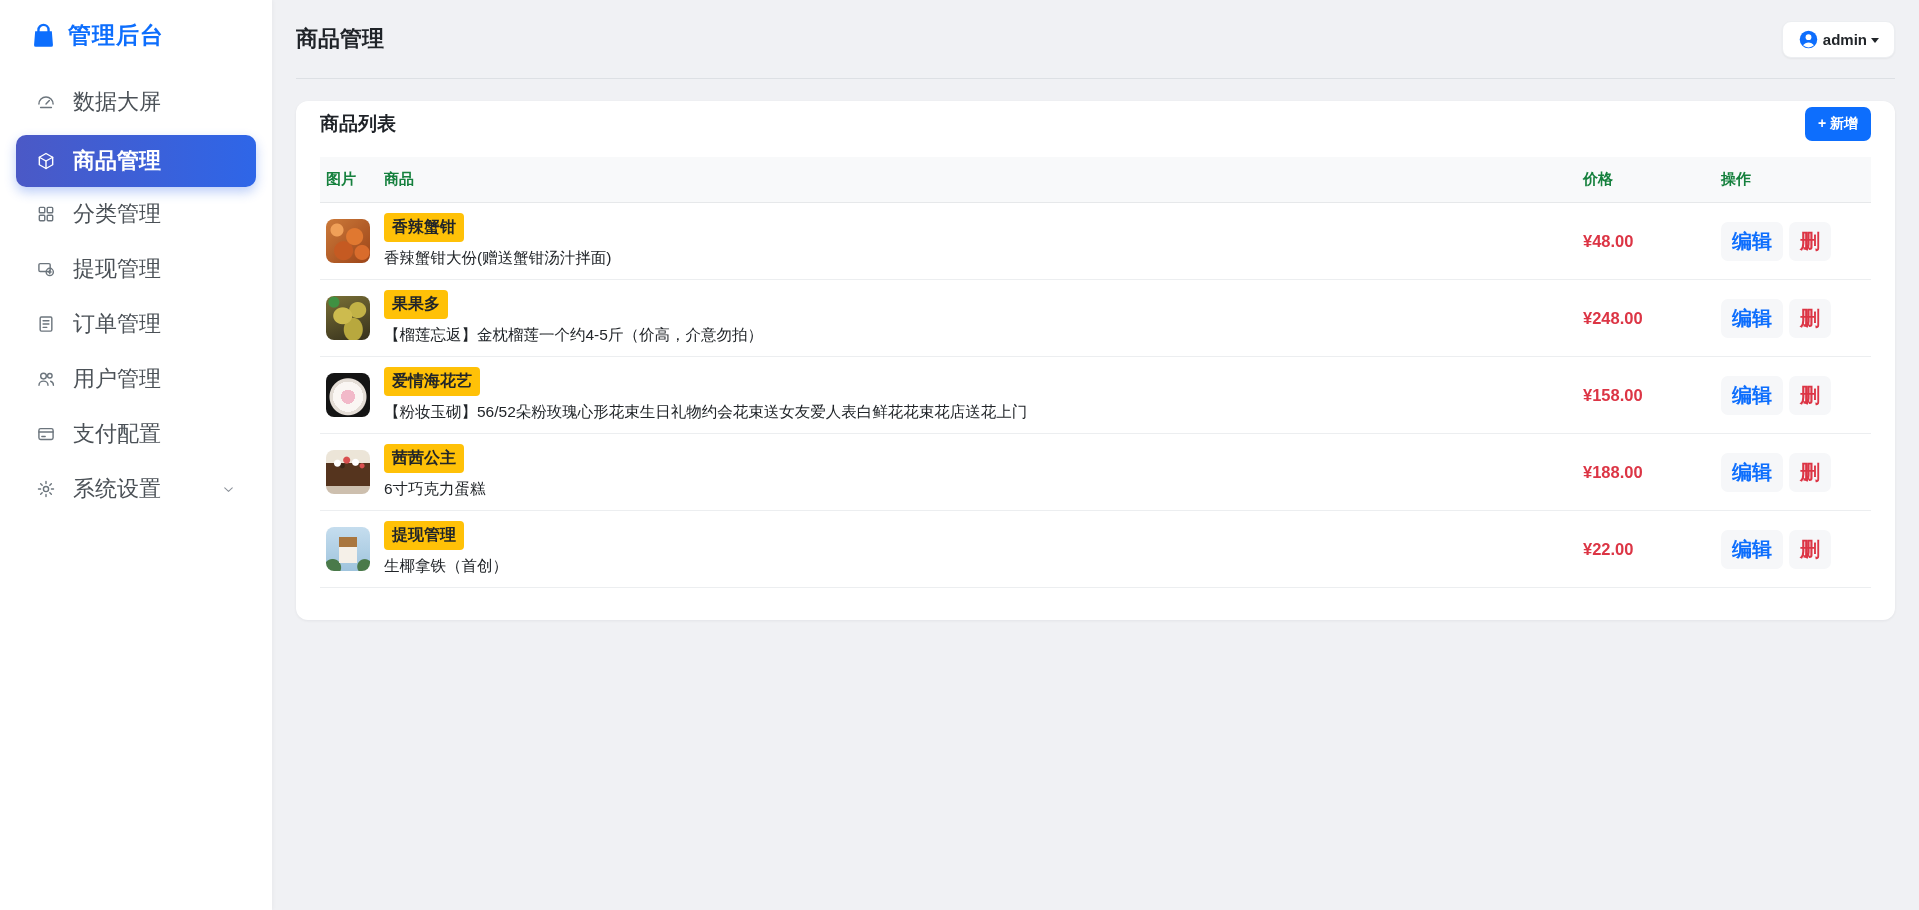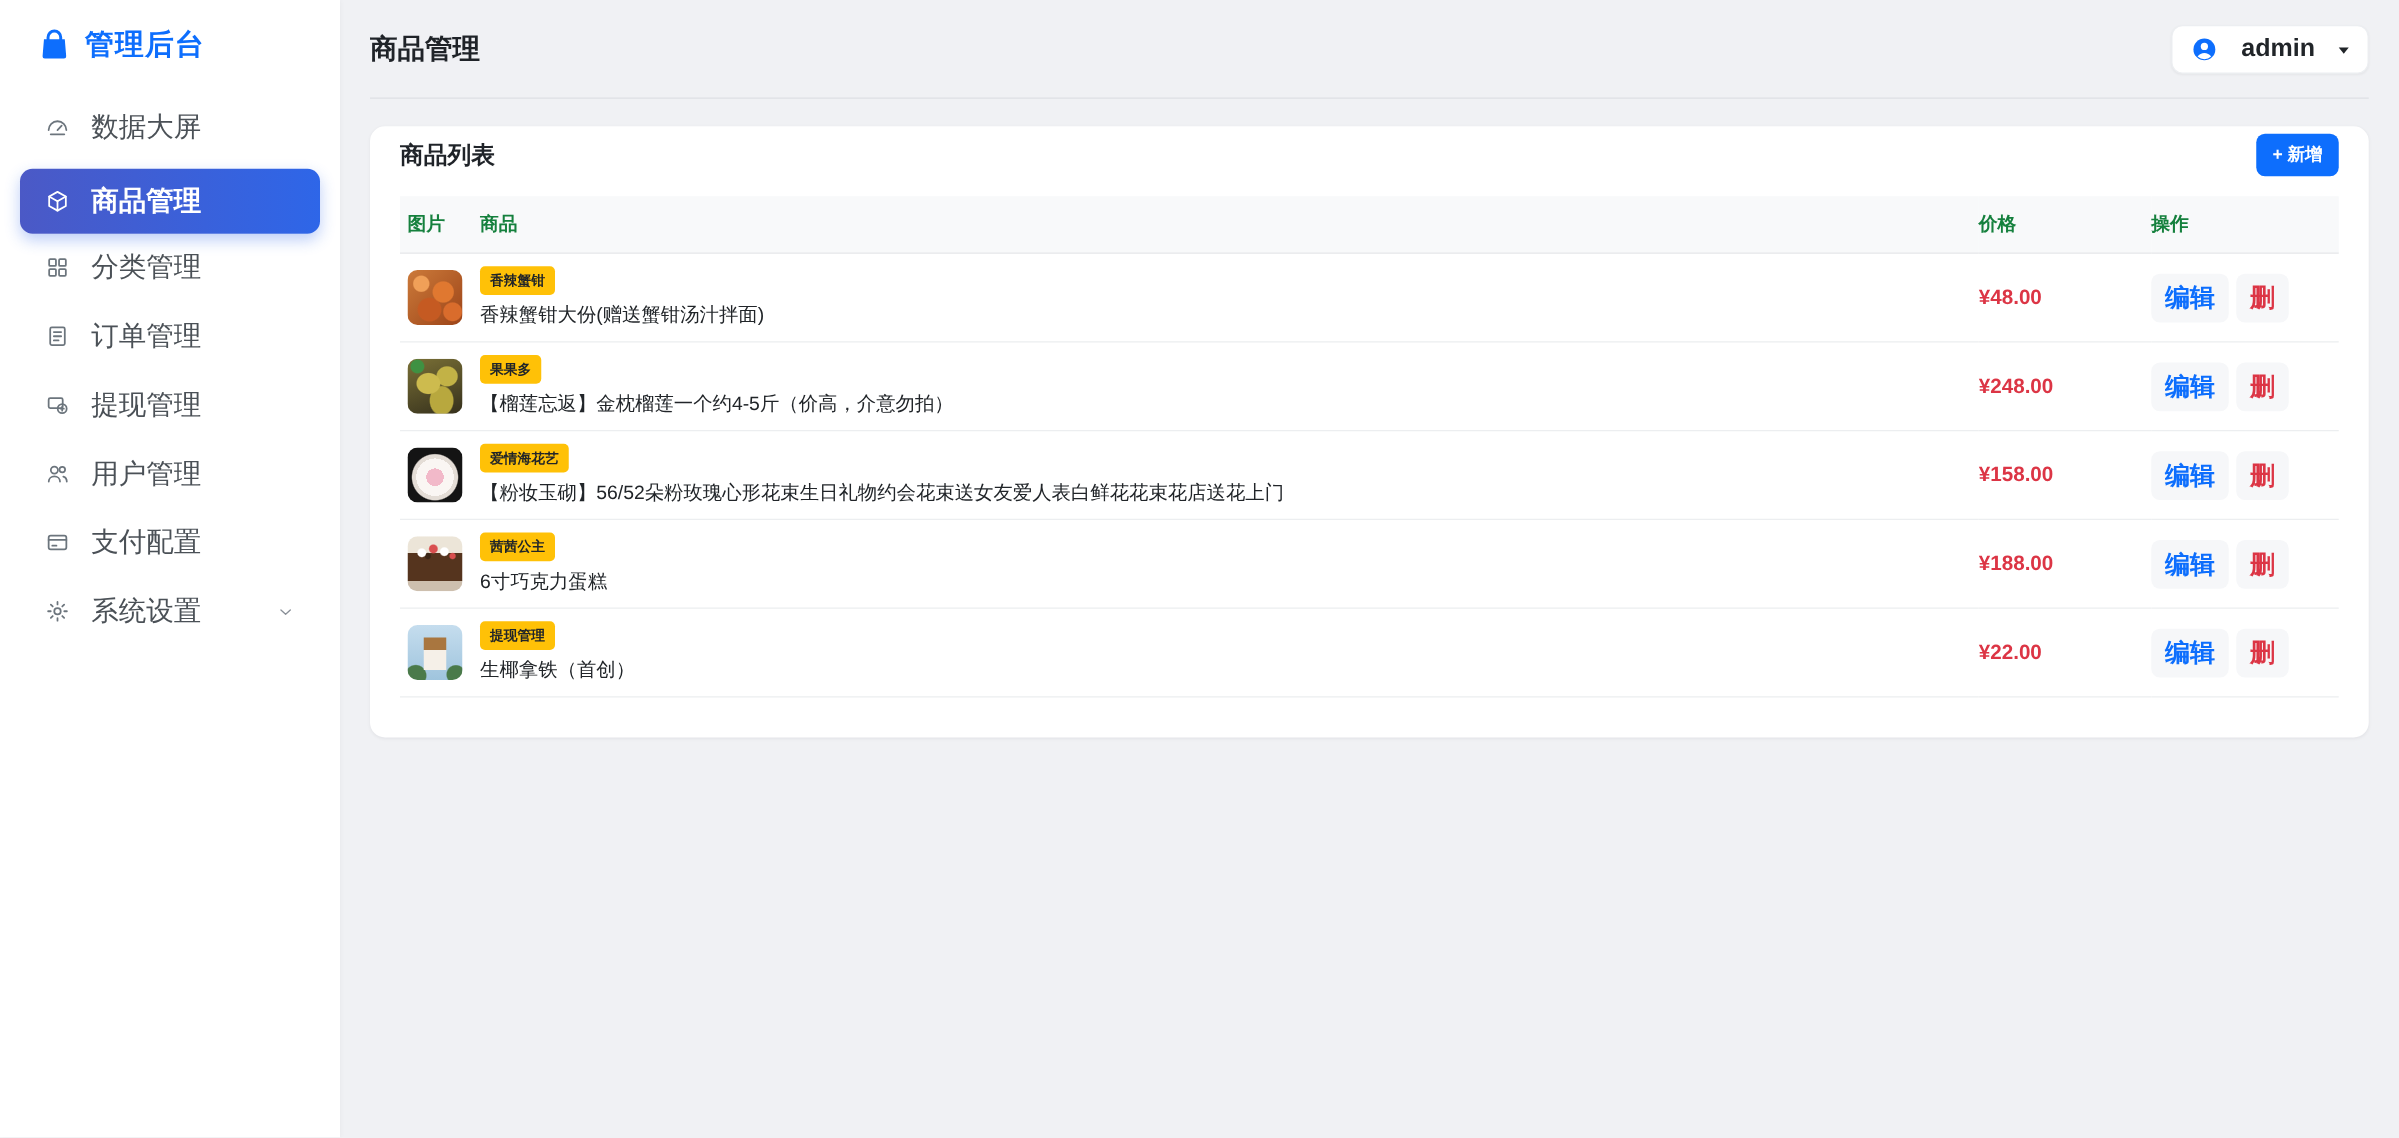--- a/index.html
+++ b/index.html
@@ -20,42 +20,42 @@
               background:linear-gradient(90deg,#4b59c6 0%,#2e66e8 100%);
               box-shadow:0 5px 12px rgba(46,102,232,.32); }
   .nav-item.active .nicon { color:#fff; }
   .chev { margin-left:auto; display:flex; color:#8a9098; }
   .isvg { fill:none; stroke:currentColor; stroke-width:1.7; stroke-linecap:round; stroke-linejoin:round; }
   
   .main { flex:1; display:flex; flex-direction:column; padding:0 24px; min-width:0; }
   .page-header { height:79px; display:flex; align-items:center; justify-content:space-between;
                  border-bottom:1px solid #dde0e4; }
   .page-title { font-size:22px; font-weight:bold; color:#1f2328; }
-  .user-btn { display:flex; align-items:center; gap:19px; background:#fff; border:1px solid #eceef1;
-              border-radius:9px; padding:7px 15px; font-size:20px; font-weight:bold; color:#212529;
+  .user-btn { display:flex; align-items:center; gap:4px; background:#fff; border:1px solid #eceef1;
+              border-radius:9px; padding:7px 15px; font-size:15px; font-weight:bold; color:#212529;
               box-shadow:0 1px 2px rgba(0,0,0,.05); cursor:pointer;
               font-family:"Liberation Sans","DejaVu Sans",sans-serif; }
   .caret { width:0; height:0; border-left:4.5px solid transparent; border-right:4.5px solid transparent;
            border-top:5.5px solid #212529; margin-top:2px; }
   
   .card { margin-top:22px; background:#fff; border-radius:12px; padding:6px 24px 32px 24px;
           box-shadow:0 1px 3px rgba(16,24,40,.06); }
   .card-head { display:flex; align-items:center; justify-content:space-between; }
   .card-title { font-size:19px; font-weight:bold; color:#1f2328; }
   .add-btn { background:#0d6efd; color:#fff; border:none; border-radius:7px; padding:8px 13px;
              font-size:14px; font-weight:bold; cursor:pointer;
              font-family:"Liberation Sans","DejaVu Sans",sans-serif; }
   
   table { width:100%; border-collapse:collapse; margin-top:16px; table-layout:fixed; }
   th { background:#f8f9fa; text-align:left; font-size:15px; font-weight:bold; color:#15803d;
        padding:13px 14px 13px 0; border-bottom:1px solid #e6e8ea; }
   th:first-child, td:first-child { padding-left:6px; }
   td { padding:10px 14px 10px 0; border-bottom:1px solid #eceef0; vertical-align:middle; }
   .thumb { width:44px; height:44px; border-radius:8px; }
-  .badge { display:inline-block; background:#ffc107; color:#212529; font-size:11px; font-weight:bold;
+  .badge { display:inline-block; background:#ffc107; color:#212529; font-size:16px; font-weight:bold;
            padding:4px 8px; border-radius:4px; margin-bottom:6px; }
   .pname { font-size:15.5px; color:#212529; white-space:nowrap; overflow:hidden; }
   .price { font-size:16.5px; font-weight:bold; color:#dc3545; }
   .abtn { border:none; background:#f6f7f9; border-radius:7px; padding:6px 11px; font-size:20px;
           font-weight:bold; cursor:pointer; font-family:"Liberation Sans","DejaVu Sans",sans-serif;text-align:right; }
   .abtn.edit { color:#0d6efd; margin-right:6px; }
   .abtn.del  { color:#dc3545; }
   
   .t-crab { background:
       radial-gradient(circle at 25% 25%, #f0a058 0 6px, transparent 7px),
@@ -131,35 +131,35 @@
             <rect x="13.5" y="4" width="6.5" height="6.5" rx="1"></rect>
             <rect x="4" y="13.5" width="6.5" height="6.5" rx="1"></rect>
             <rect x="13.5" y="13.5" width="6.5" height="6.5" rx="1"></rect>
           </svg>
         </span>
         <span class="nlabel">分类管理</span>
       </div>
       <div class="nav-item">
         <span class="nicon">
           <svg class="isvg" viewBox="0 0 24 24" width="20" height="20">
-            <rect x="5" y="3.5" width="14" height="17" rx="1.5"></rect>
-            <path d="M8.5 8h7M8.5 12h7M8.5 16h4.5"></path>
-          </svg>
-        </span>
-        <span class="nlabel">订单管理</span>
-      </div>
-      <div class="nav-item">
-        <span class="nicon">
-          <svg class="isvg" viewBox="0 0 24 24" width="20" height="20">
             <rect x="3.5" y="5.5" width="13.5" height="9.5" rx="1.5"></rect>
             <circle cx="16.5" cy="15.5" r="4.3"></circle>
             <path d="M16.5 13.6v3.8M14.9 15.5h3.2"></path>
           </svg>
         </span>
         <span class="nlabel">提现管理</span>
+      </div>
+      <div class="nav-item">
+        <span class="nicon">
+          <svg class="isvg" viewBox="0 0 24 24" width="20" height="20">
+            <rect x="5" y="3.5" width="14" height="17" rx="1.5"></rect>
+            <path d="M8.5 8h7M8.5 12h7M8.5 16h4.5"></path>
+          </svg>
+        </span>
+        <span class="nlabel">订单管理</span>
       </div>
       <div class="nav-item">
         <span class="nicon">
           <svg class="isvg" viewBox="0 0 24 24" width="20" height="20">
             <circle cx="9" cy="8.5" r="3.4"></circle>
             <path d="M3.6 19.5c0-3 2.4-5 5.4-5s5.4 2 5.4 5"></path>
             <circle cx="16.6" cy="8" r="2.7"></circle>
             <path d="M17.6 14.7c1.9.6 3.3 2.4 3.3 4.8"></path>
           </svg>
         </span>

